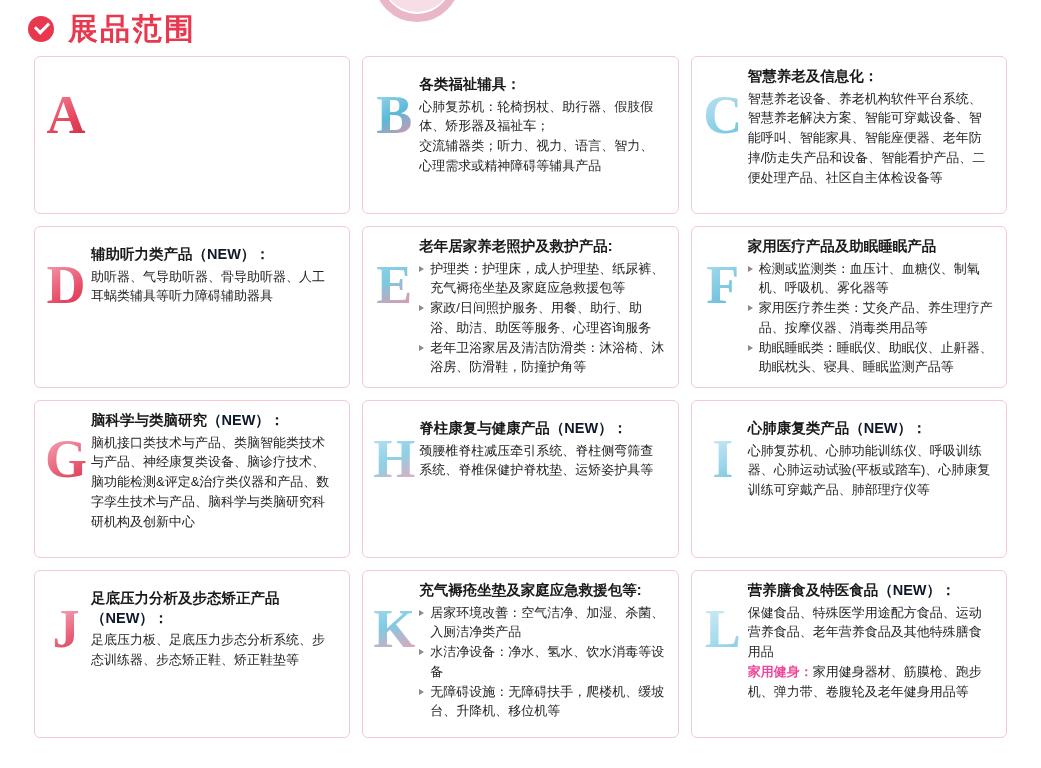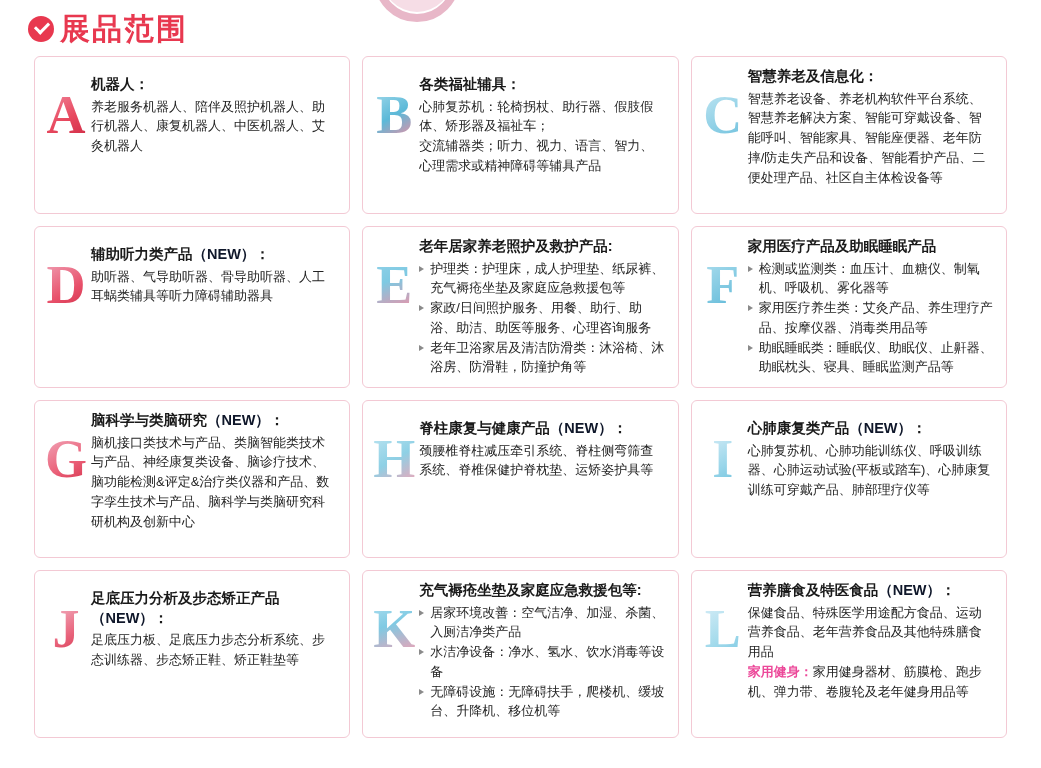--- a/index.html
+++ b/index.html
@@ -30,21 +30,21 @@
     left: 382px;
     width: 70px;
     height: 70px;
     border-radius: 50%;
     background: #f6dde6;
   }
 
   .page-header {
     display: flex;
     align-items: center;
-    gap: 6px;
+    gap: 14px;
     padding: 14px 0 6px 28px;
   }
   .check-badge {
     width: 26px;
     height: 26px;
     border-radius: 50%;
     background: #e8384f;
     position: relative;
     flex: 0 0 auto;
   }
@@ -167,26 +167,20 @@
   <span class="check-badge"></span>
   <span class="page-title">展品范围</span>
 </div>
 
 <div class="grid">
 
   <div class="card r1 centered">
     <div class="letter-wrap">
       <span class="letter grad-a">A</span>
     </div>
-    <div class="card-body">
-      <div class="card-title">机器人：</div>
-      <div class="card-text">
-        <p>养老服务机器人、陪伴及照护机器人、助行机器人、康复机器人、中医机器人、艾灸机器人</p>
-      </div>
-    </div>
   </div>
 
   <div class="card r1 centered">
     <div class="letter-wrap">
       <span class="letter grad-b">B</span>
     </div>
     <div class="card-body">
       <div class="card-title">各类福祉辅具：</div>
       <div class="card-text">
         <p>心肺复苏机：轮椅拐杖、助行器、假肢假体、矫形器及福祉车；</p>

